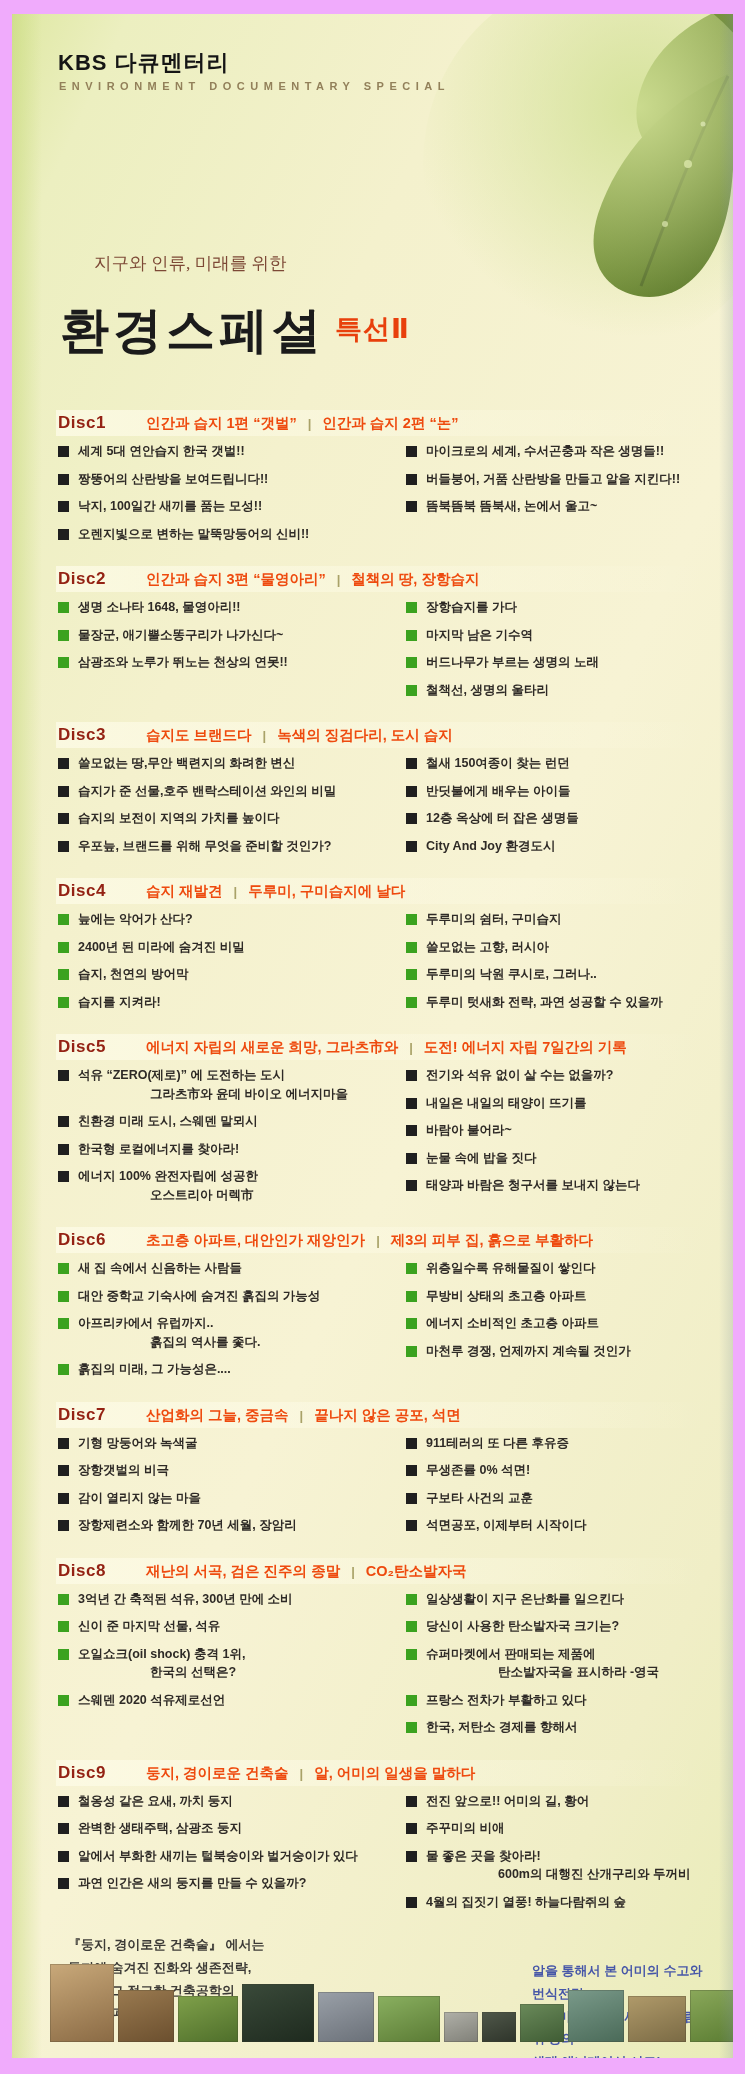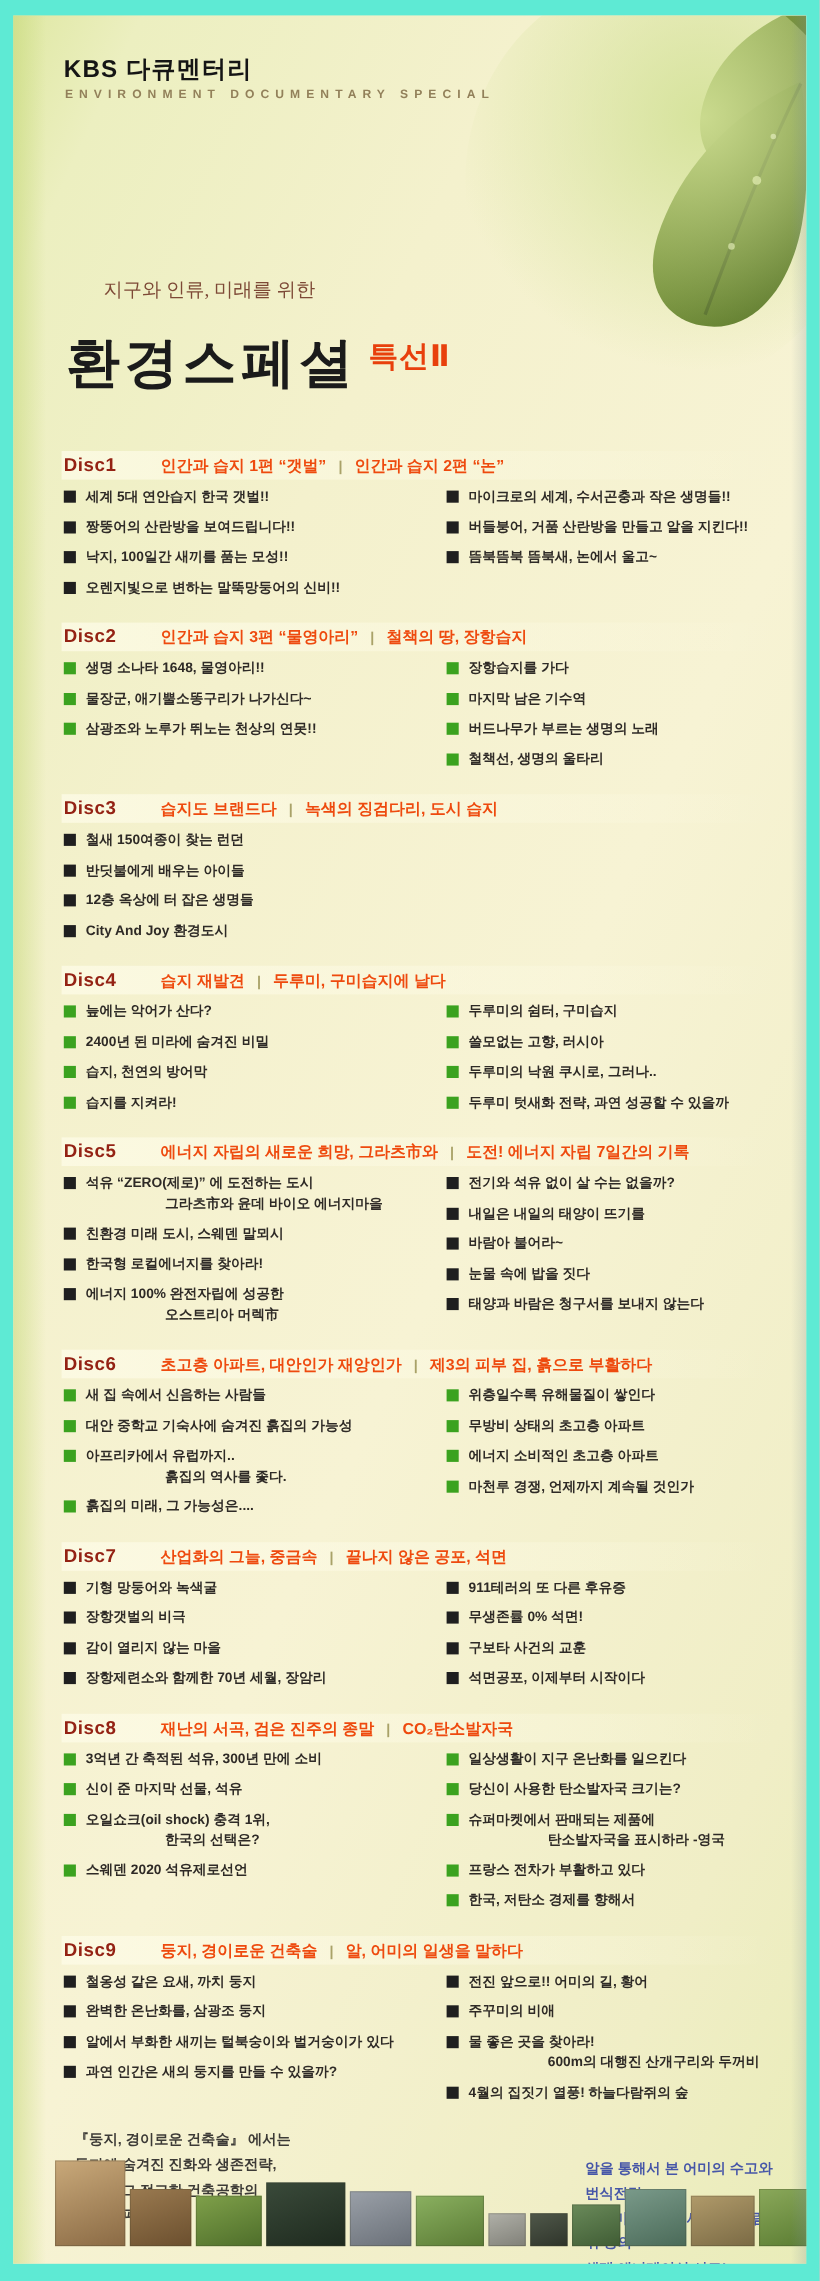--- a/index.html
+++ b/index.html
@@ -1,33 +1,33 @@
 <!DOCTYPE html>
 <html><head>
 <meta charset="utf-8">
 <style>
   html,body{margin:0;padding:0;background:#c8c8c8;}
-  .frame{width:745px;height:2074px;box-sizing:border-box;background:#5eead4;
+  .frame{width:745px;height:2074px;box-sizing:border-box;background:#f0abfc;
          padding:14px 12px 16px 12px;position:relative;margin:0 auto;
          font-family:"Liberation Sans","DejaVu Sans",sans-serif;}
   .page{position:relative;width:100%;height:100%;overflow:hidden;
         background:linear-gradient(115deg,#dfe8a4 0%,#ecefc0 7%,#f4f1cd 28%,#f7f3d4 55%,#f0eec6 85%,#e9ecb8 100%);}
   .page::before{content:"";position:absolute;left:0;top:0;bottom:0;width:30px;
         background:linear-gradient(90deg,rgba(196,216,120,.55),rgba(196,216,120,0));pointer-events:none;}
   .page::after{content:"";position:absolute;right:0;top:0;bottom:0;width:14px;
         background:linear-gradient(270deg,rgba(130,150,160,.25),rgba(130,150,160,0));pointer-events:none;}
   .leafwrap{position:absolute;top:0;right:0;width:300px;height:330px;pointer-events:none;}
   .glow{position:absolute;top:-40px;right:-50px;width:360px;height:380px;border-radius:50%;
         background:radial-gradient(circle at 60% 35%,rgba(210,225,150,.9),rgba(210,225,150,0) 70%);}
   
   .brand{position:absolute;left:46px;top:34px;font-size:22px;font-weight:800;color:#151515;letter-spacing:1px;}
   .subtitle{position:absolute;left:47px;top:66px;font-size:11px;font-weight:700;color:#92805a;letter-spacing:5.5px;}
   .tagline{position:absolute;left:82px;top:236px;font-size:17.5px;line-height:1.55;color:#7d4936;
            font-family:"Liberation Serif","DejaVu Serif",serif;font-weight:400;}
-  .titlerow{position:absolute;left:48px;top:292px;display:flex;align-items:flex-start;gap:10px;}
+  .titlerow{position:absolute;left:48px;top:292px;display:flex;align-items:center;gap:10px;}
   .bigtitle{font-size:49px;font-weight:900;color:#1b1b1b;letter-spacing:4px;line-height:1;}
   .badge{font-size:27px;font-weight:900;color:#e8400c;letter-spacing:1px;padding-bottom:3px;}
   
   .discs{position:absolute;left:44px;right:26px;top:396px;}
   .disc{margin-bottom:13px;}
   .disc-header{display:flex;align-items:baseline;margin-bottom:7px;padding:3px 4px 3px 2px;
         background:linear-gradient(90deg,rgba(253,251,230,.8),rgba(253,251,230,.25) 75%,rgba(253,251,230,0));}
   .disc-label{flex:0 0 88px;font-size:17px;font-weight:800;color:#942214;letter-spacing:.5px;}
   .disc-title{font-size:14.5px;font-weight:800;color:#ee4a0e;}
   .disc-sep{margin:0 11px;color:#a9a268;font-weight:700;font-size:13px;}
@@ -173,20 +173,38 @@
           <div class="disc-header">
             <span class="disc-label">Disc3</span>
             <span class="disc-title">습지도 브랜드다</span>
             <span class="disc-sep">|</span>
             <span class="disc-title">녹색의 징검다리, 도시 습지</span>
           </div>
           <div class="cols">
             <div class="col">
               <div class="row">
                 <span class="bullet" style="background: rgb(31, 31, 31);"></span>
+                <div class="txt">쓸모없는 땅,무안 백련지의 화려한 변신</div>
+              </div>
+              <div class="row">
+                <span class="bullet" style="background: rgb(31, 31, 31);"></span>
+                <div class="txt">습지가 준 선물,호주 밴락스테이션 와인의 비밀</div>
+              </div>
+              <div class="row">
+                <span class="bullet" style="background: rgb(31, 31, 31);"></span>
+                <div class="txt">습지의 보전이 지역의 가치를 높이다</div>
+              </div>
+              <div class="row">
+                <span class="bullet" style="background: rgb(31, 31, 31);"></span>
+                <div class="txt">우포늪, 브랜드를 위해 무엇을 준비할 것인가?</div>
+              </div>
+            </div>
+            <div class="col">
+              <div class="row">
+                <span class="bullet" style="background: rgb(31, 31, 31);"></span>
                 <div class="txt">철새 150여종이 찾는 런던</div>
               </div>
               <div class="row">
                 <span class="bullet" style="background: rgb(31, 31, 31);"></span>
                 <div class="txt">반딧불에게 배우는 아이들</div>
               </div>
               <div class="row">
                 <span class="bullet" style="background: rgb(31, 31, 31);"></span>
                 <div class="txt">12층 옥상에 터 잡은 생명들</div>
               </div>
@@ -443,21 +461,21 @@
             <span class="disc-title">알, 어미의 일생을 말하다</span>
           </div>
           <div class="cols">
             <div class="col">
               <div class="row">
                 <span class="bullet" style="background: rgb(31, 31, 31);"></span>
                 <div class="txt">철옹성 같은 요새, 까치 둥지</div>
               </div>
               <div class="row">
                 <span class="bullet" style="background: rgb(31, 31, 31);"></span>
-                <div class="txt">완벽한 온난화를, 삼광조 둥지</div>
+                <div class="txt">완벽한 생태주택, 삼광조 둥지</div>
               </div>
               <div class="row">
                 <span class="bullet" style="background: rgb(31, 31, 31);"></span>
                 <div class="txt">알에서 부화한 새끼는 털북숭이와 벌거숭이가 있다</div>
               </div>
               <div class="row">
                 <span class="bullet" style="background: rgb(31, 31, 31);"></span>
                 <div class="txt">과연 인간은 새의 둥지를 만들 수 있을까?</div>
               </div>
             </div>

